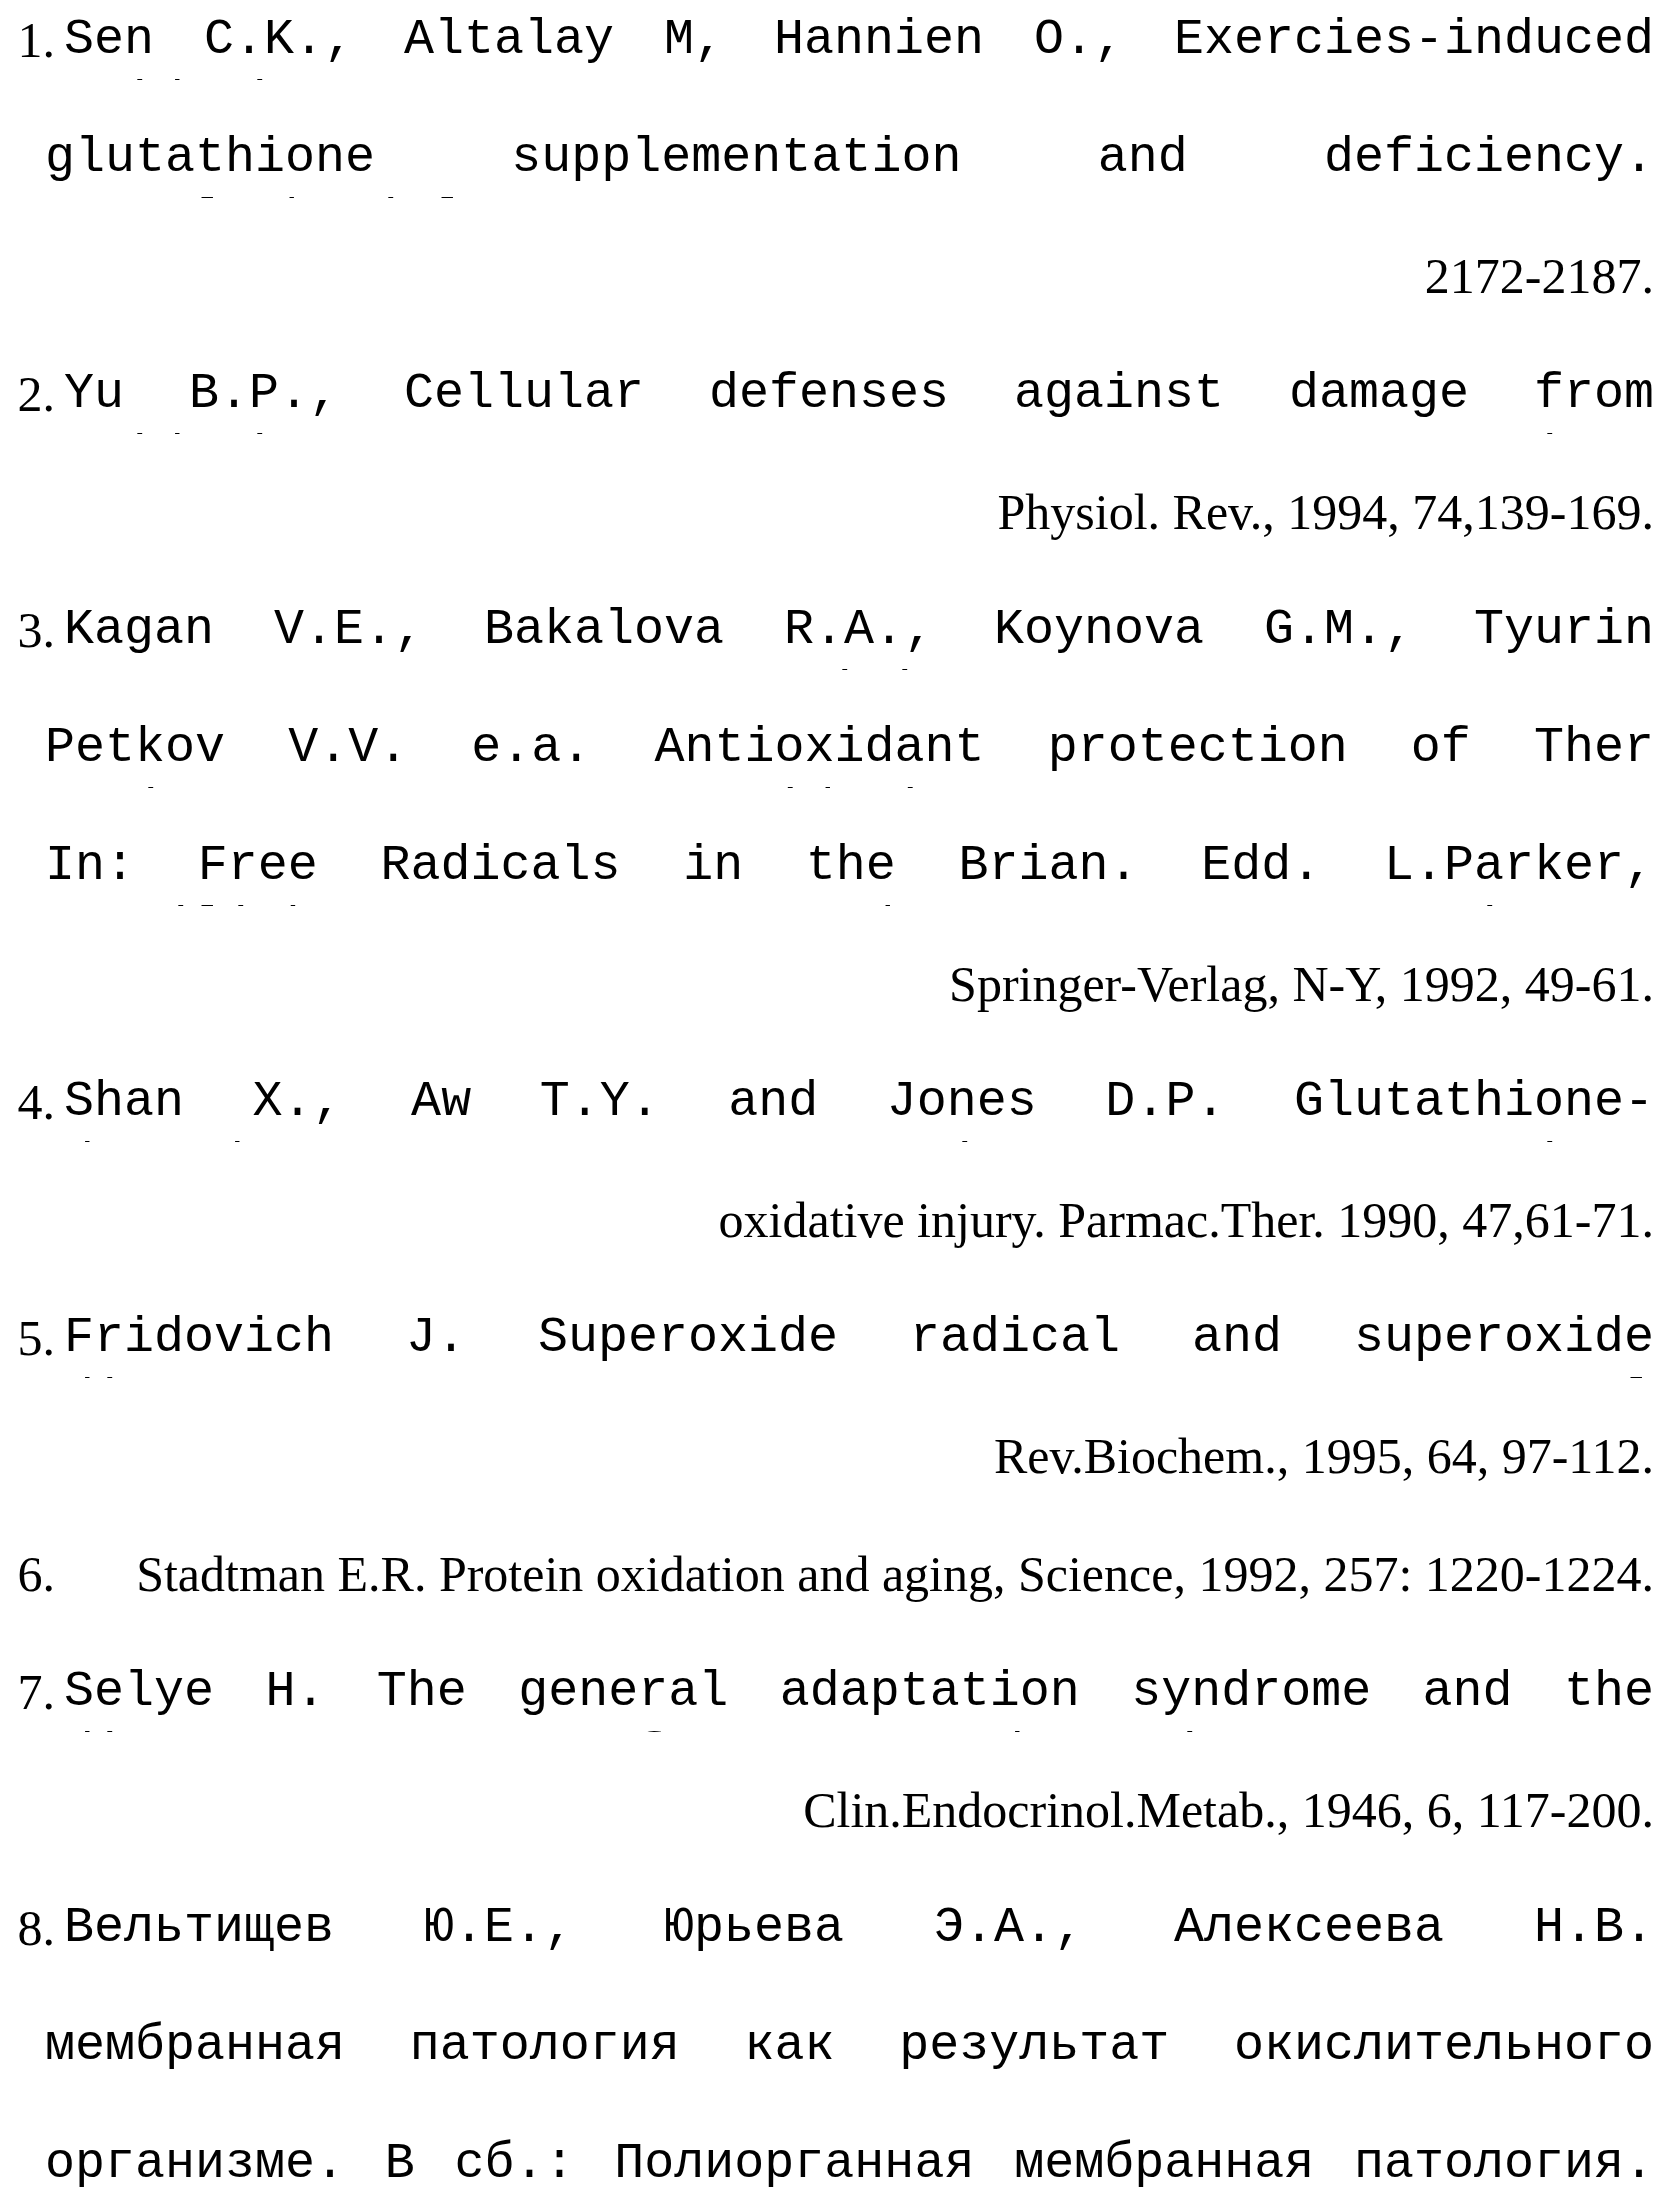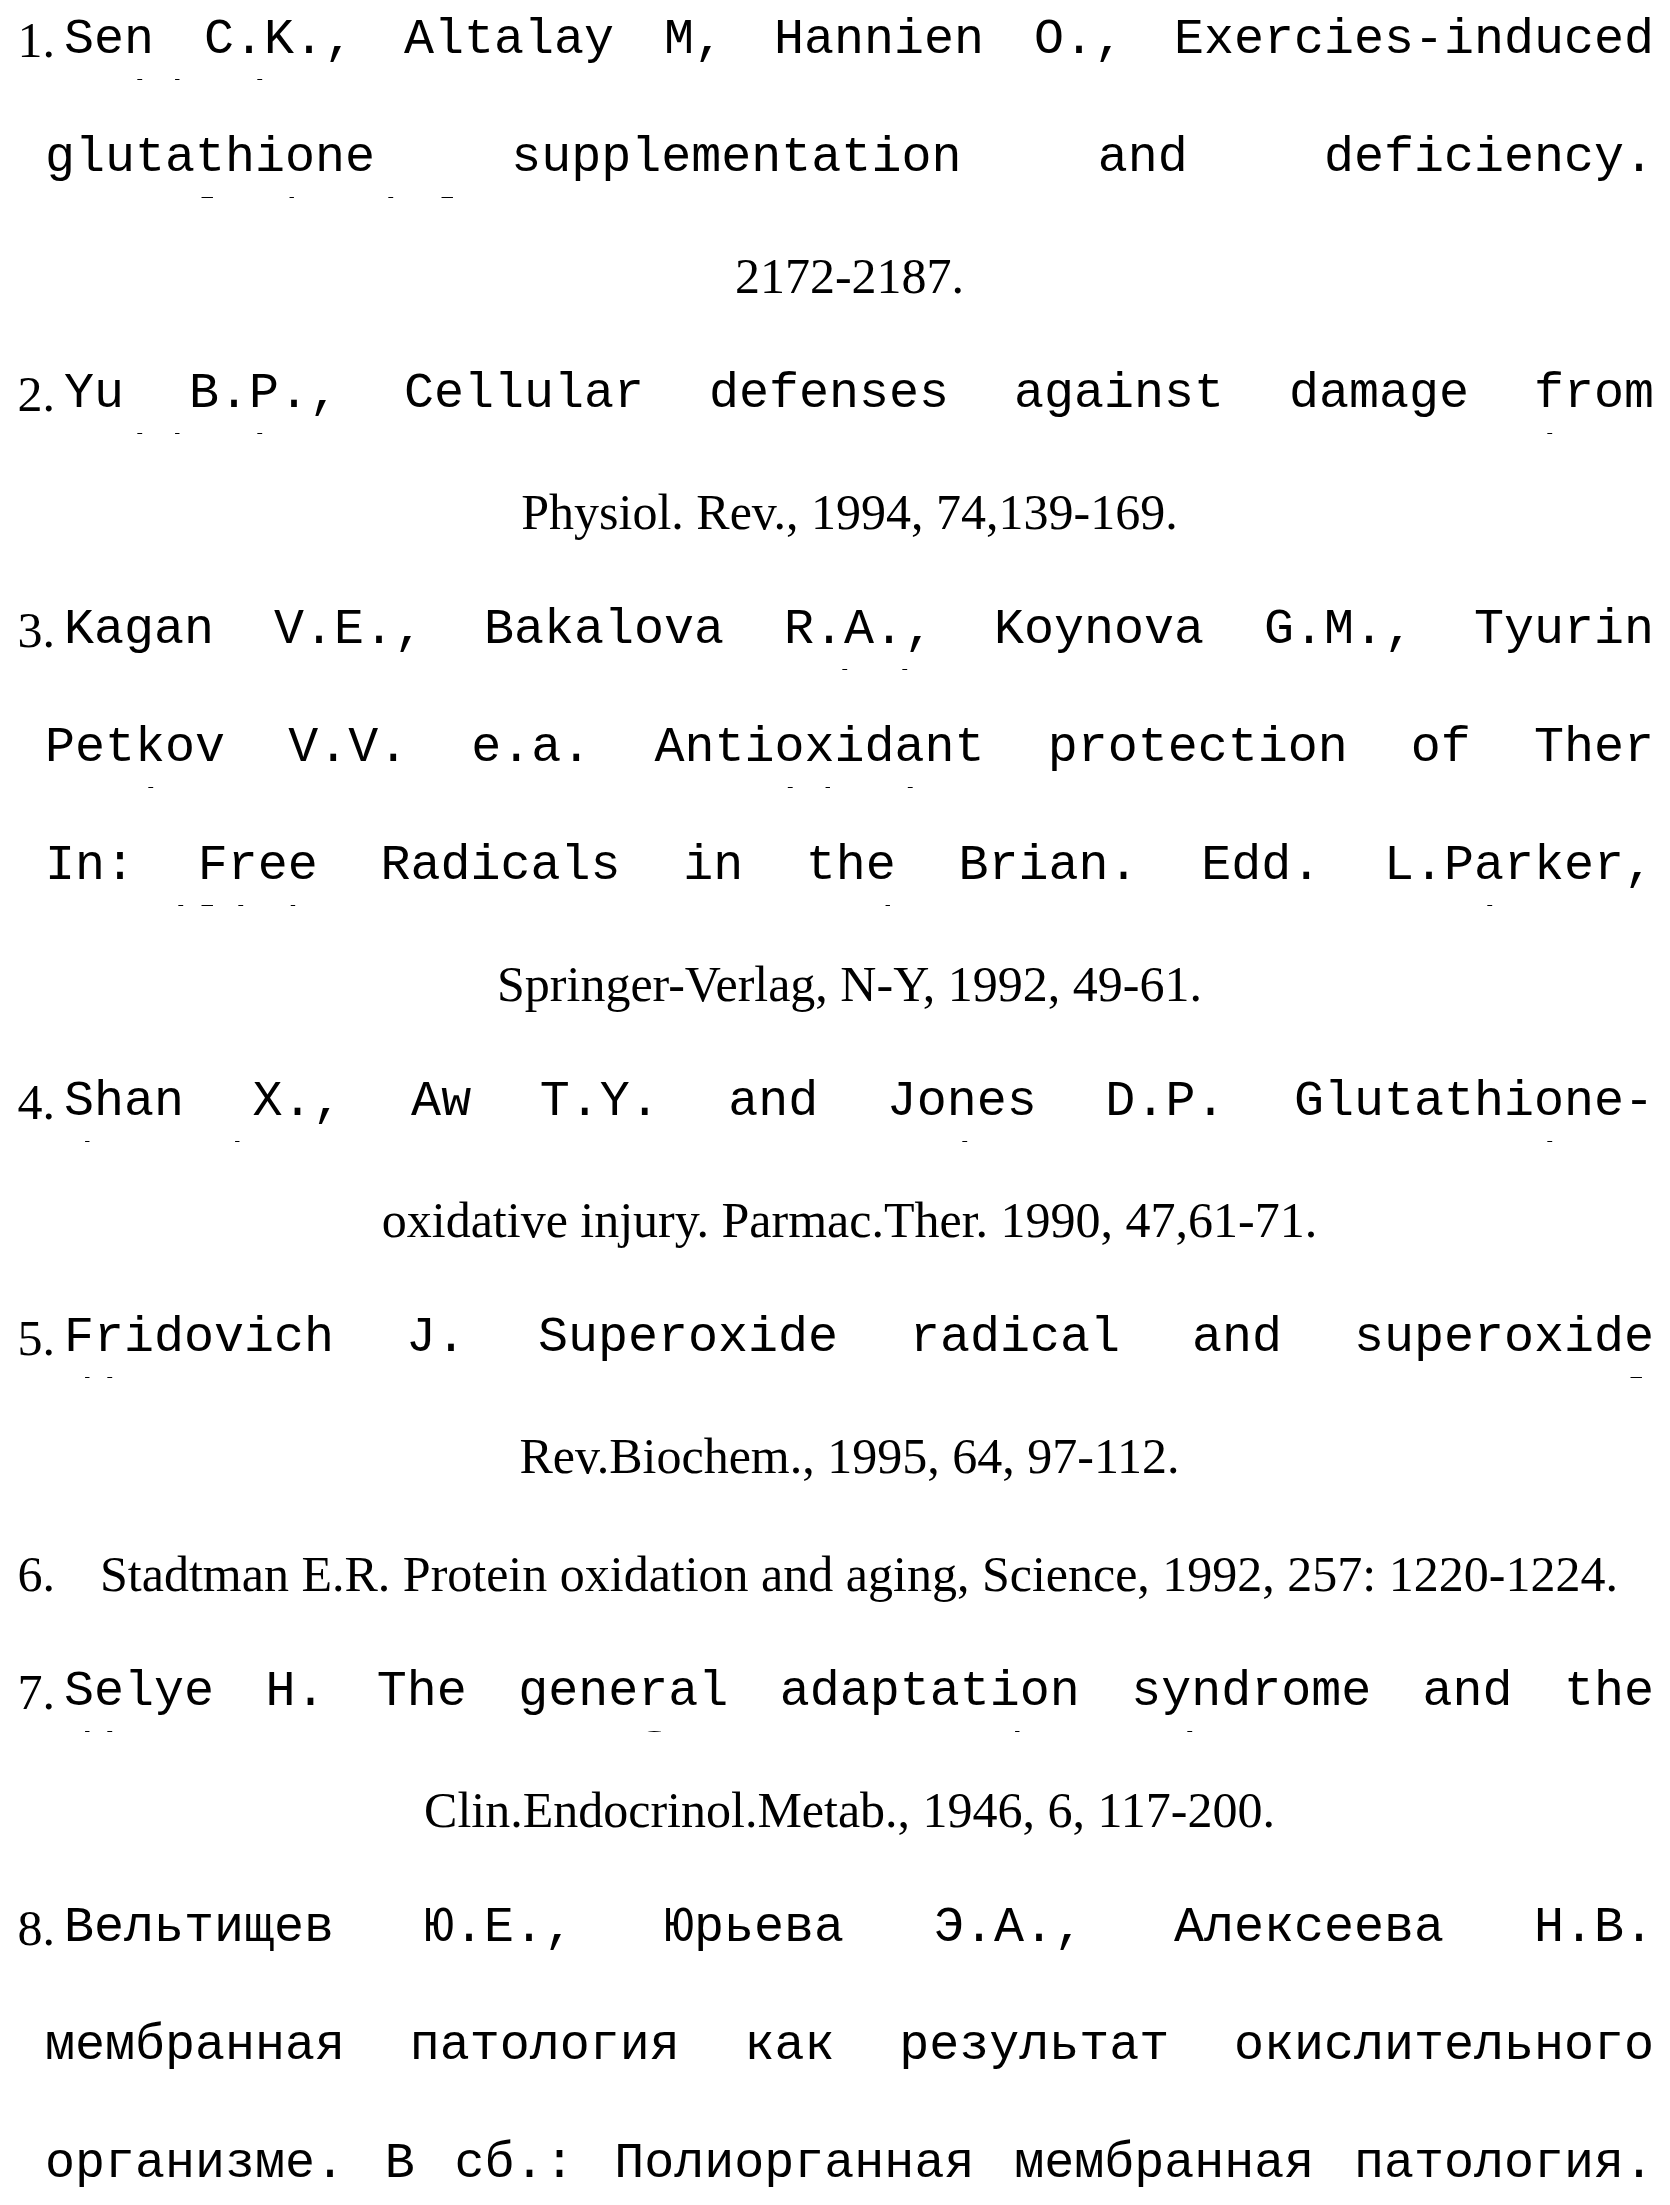--- a/index.html
+++ b/index.html
@@ -42,21 +42,21 @@
   .contline {
     padding-left: 45px;
   }
   .refnum {
     position: absolute;
     left: 17.6px;
     top: 0;
   }
   .txt {
     display: block;
-    text-align: center;
+    text-align: right;
     text-justify: inter-word;
     overflow: hidden;
     max-height: 71px;
   }
   .stretch .txt {
     text-align: justify;
     text-align-last: justify;
     font-family: Liberation Mono, monospace;
   }
 </style>

